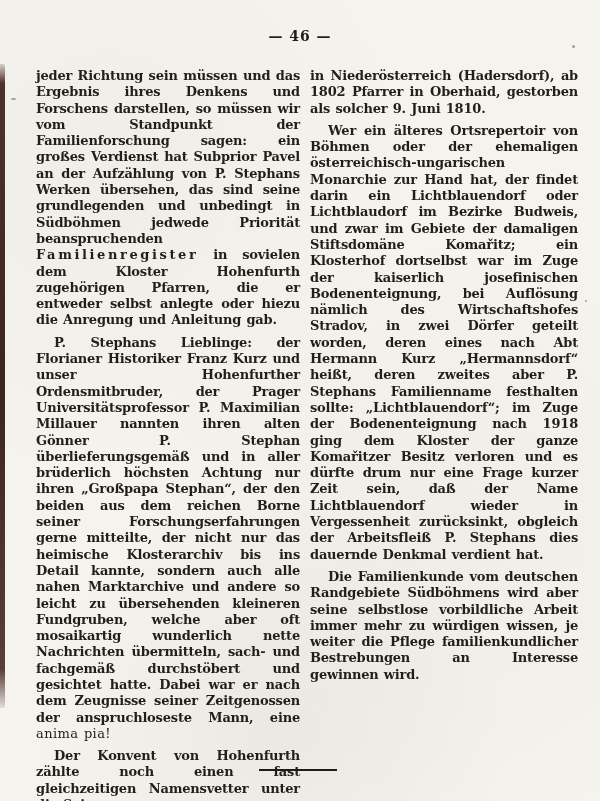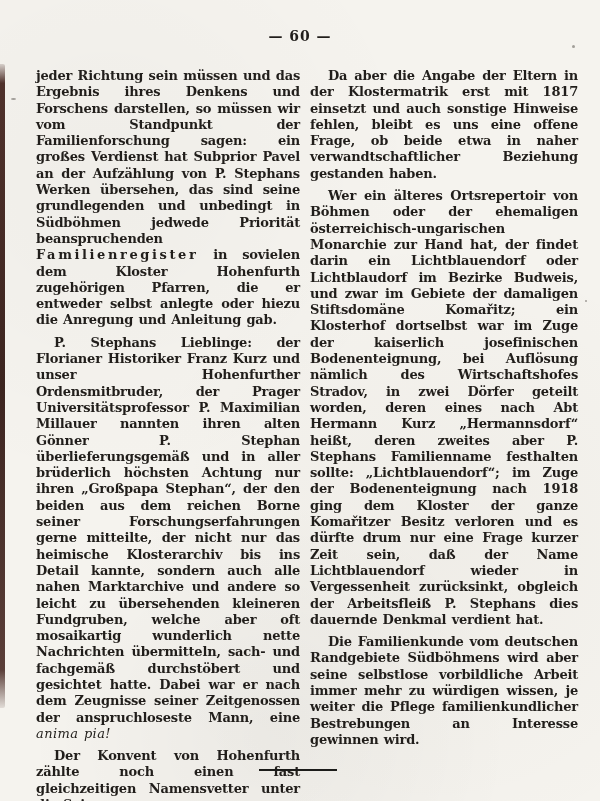--- a/index.html
+++ b/index.html
@@ -23,21 +23,21 @@
     font-size:13px;line-height:16.3px;font-weight:700;
     letter-spacing:-0.2px;
     word-spacing:1px;
   }
   .col-left{left:36px;width:264px;}
   .col-right{left:310px;width:268px;}
   .col p{margin:8px 0 0 0;padding:0;}
   .col p + p{margin-top:6px;}
   .col p.indent{text-indent:18px;}
   .seg-spread{letter-spacing:2.6px;}
-  .seg-antiqua{font-weight:400;letter-spacing:0.4px;font-style:italic;}
+  .seg-antiqua{font-weight:400;letter-spacing:0.4px;}
   .divider-rule{
     position:absolute;left:259px;top:769px;width:78px;height:2px;
     background:#1c1c1a;
   }
   .scan-edge-shadow{
     position:absolute;left:0;top:64px;width:5px;height:644px;
     background:linear-gradient(to bottom,
       rgba(51,16,10,0.15) 0%,
       rgba(51,16,10,0.85) 3%,
       rgba(40,14,9,0.9) 50%,
@@ -48,34 +48,34 @@
   .paper-speck{
     position:absolute;background:rgba(60,55,48,0.45);border-radius:50%;
   }
   .speck-1{left:11px;top:98px;width:5px;height:2px;}
   .speck-2{left:572px;top:45px;width:3px;height:3px;}
   .speck-3{left:585px;top:300px;width:2px;height:2px;}
 </style>
 </head>
 <body>
 
-<div class="page-number">— 60 —</div>
+<div class="page-number">— 46 —</div>
 
 <div class="scan-edge-shadow"></div>
 <div class="paper-speck speck-1"></div>
 <div class="paper-speck speck-2"></div>
 <div class="paper-speck speck-3"></div>
 
 <div class="col col-left">
   <p><span>jeder Richtung sein müssen und das Ergebnis ihres Denkens und Forschens darstellen, so müssen wir vom Standpunkt der Familienforschung sagen: ein großes Verdienst hat Subprior Pavel an der Aufzählung von P. Stephans Werken übersehen, das sind seine grundlegenden und unbedingt in Südböhmen jedwede Priorität beanspruchenden </span><span class="seg-spread">Familienregister</span><span> in sovielen dem Kloster Hohenfurth zugehörigen Pfarren, die er entweder selbst anlegte oder hiezu die Anregung und Anleitung gab.</span></p>
   <p class="indent"><span>P. Stephans Lieblinge: der Florianer Historiker Franz Kurz und unser Hohenfurther Ordensmitbruder, der Prager Universitätsprofessor P. Maximilian Millauer nannten ihren alten Gönner P. Stephan überlieferungsgemäß und in aller brüderlich höchsten Achtung nur ihren „Großpapa Stephan“, der den beiden aus dem reichen Borne seiner Forschungserfahrungen gerne mitteilte, der nicht nur das heimische Klosterarchiv bis ins Detail kannte, sondern auch alle nahen Marktarchive und andere so leicht zu übersehenden kleineren Fundgruben, welche aber oft mosaikartig wunderlich nette Nachrichten übermitteln, sach- und fachgemäß durchstöbert und gesichtet hatte. Dabei war er nach dem Zeugnisse seiner Zeitgenossen der anspruchloseste Mann, eine </span><span class="seg-antiqua">anima pia!</span></p>
   <p class="indent"><span>Der Konvent von Hohenfurth zählte noch einen fast gleichzeitigen Namensvetter unter die Seinen:</span></p>
 
 </div>
 
 <div class="col col-right">
-  <p class="indent"><span>Da aber die Angabe der Eltern in der Klostermatrik erst mit 1817 einsetzt und auch sonstige Hinweise fehlen, bleibt es uns eine offene Frage, ob beide etwa in naher verwandtschaftlicher Beziehung gestanden haben.</span></p>
+  <p><span>in Niederösterreich (Hadersdorf), ab 1802 Pfarrer in Oberhaid, gestorben als solcher 9. Juni 1810.</span></p>
   <p class="indent"><span>Wer ein älteres Ortsrepertoir von Böhmen oder der ehemaligen österreichisch-ungarischen Monarchie zur Hand hat, der findet darin ein Lichtblauendorf oder Lichtblaudorf im Bezirke Budweis, und zwar im Gebiete der damaligen Stiftsdomäne Komařitz; ein Klosterhof dortselbst war im Zuge der kaiserlich josefinischen Bodenenteignung, bei Auflösung nämlich des Wirtschaftshofes Stradov, in zwei Dörfer geteilt worden, deren eines nach Abt Hermann Kurz „Hermannsdorf“ heißt, deren zweites aber P. Stephans Familienname festhalten sollte: „Lichtblauendorf“; im Zuge der Bodenenteignung nach 1918 ging dem Kloster der ganze Komařitzer Besitz verloren und es dürfte drum nur eine Frage kurzer Zeit sein, daß der Name Lichtblauendorf wieder in Vergessenheit zurücksinkt, obgleich der Arbeitsfleiß P. Stephans dies dauernde Denkmal verdient hat.</span></p>
   <p class="indent"><span>Die Familienkunde vom deutschen Randgebiete Südböhmens wird aber seine selbstlose vorbildliche Arbeit immer mehr zu würdigen wissen, je weiter die Pflege familienkundlicher Bestrebungen an Interesse gewinnen wird.</span></p>
 
 </div>
 
 <div class="divider-rule"></div>
 
 </body></html>

